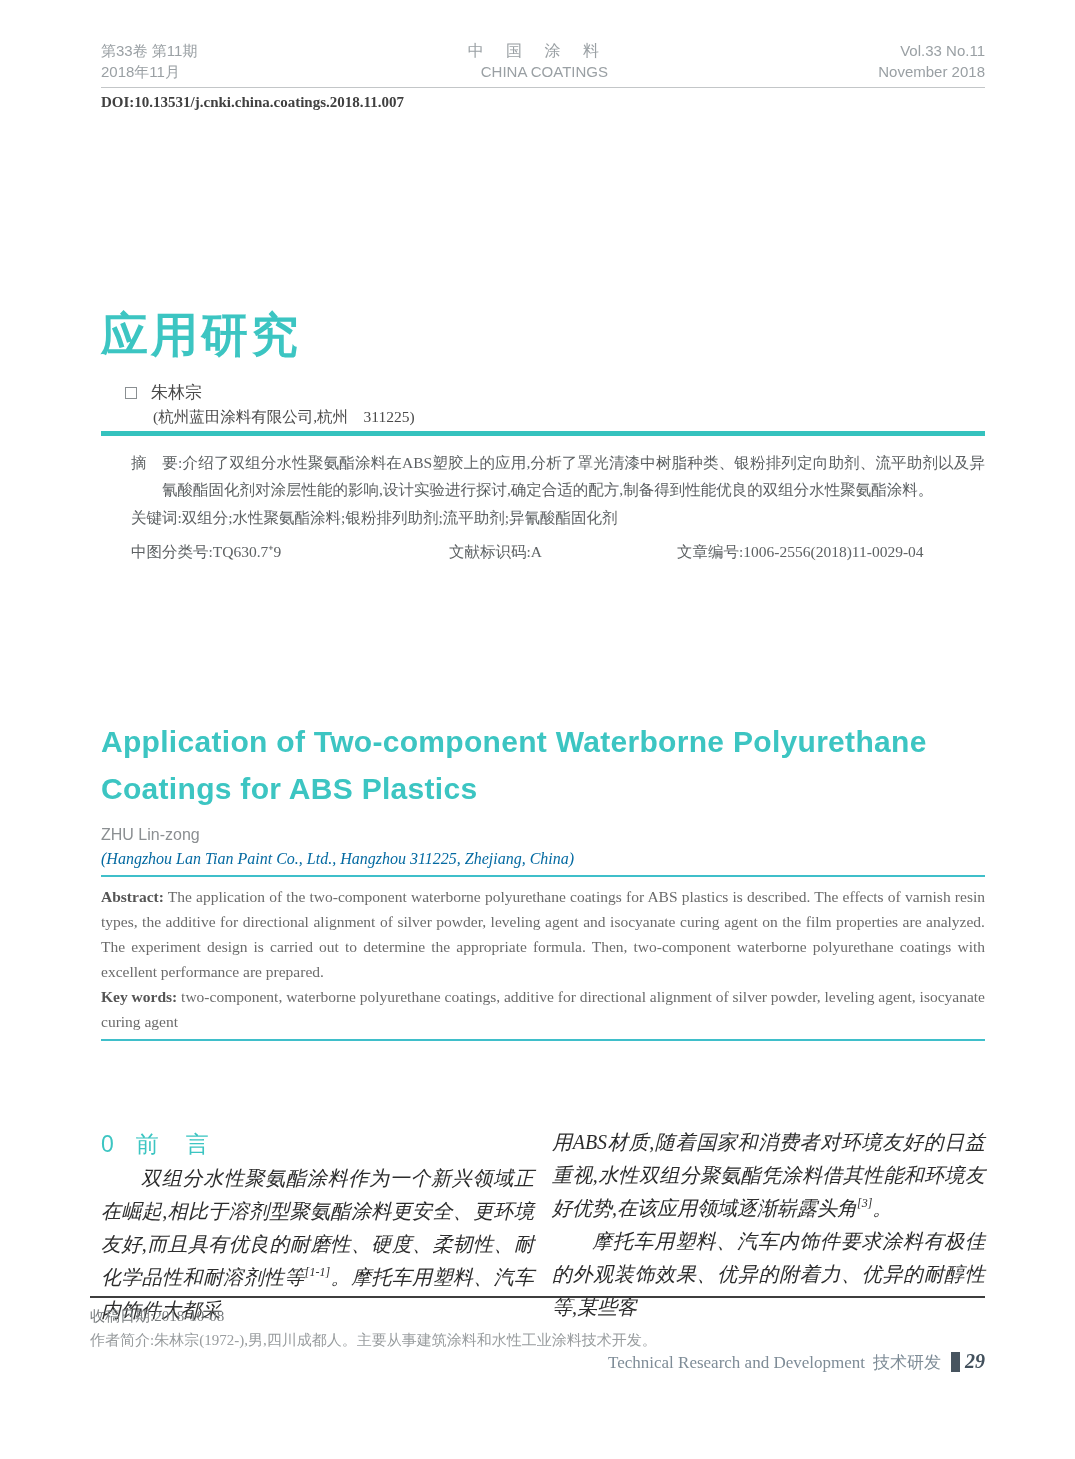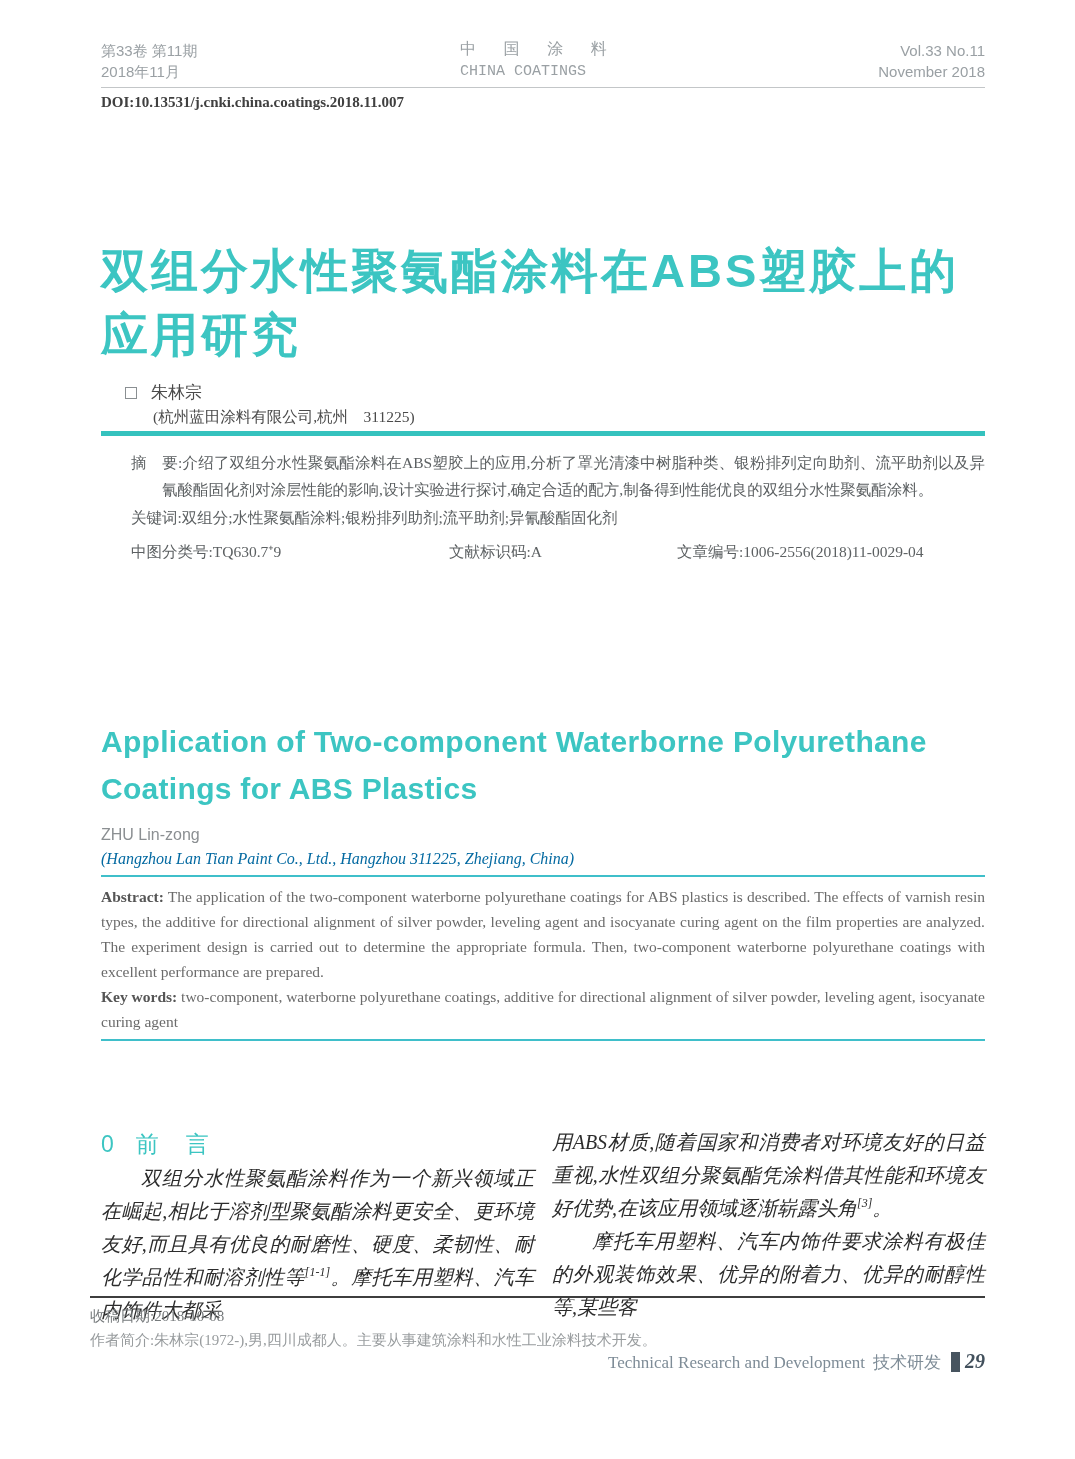--- a/index.html
+++ b/index.html
@@ -19,21 +19,21 @@
   .jheader {
     display: flex;
     justify-content: space-between;
     align-items: flex-start;
     color: #9aa0a4;
     font-family: "Liberation Sans", sans-serif;
     font-size: 15px;
     line-height: 21px;
   }
   .jh-left { text-align: left; }
-  .jh-center { text-align: left; font-family: Liberation Mono, monospace; }
+  .jh-center { text-align: right; }
   .jh-right { text-align: right; }
   .jh-cn { letter-spacing: 9px; font-size: 16px; }
   .jh-rule { border-bottom: 1.5px solid #c3c6c8; margin-top: 5px; }
   .doi {
     margin-top: 6px;
     font-size: 15px;
     font-weight: 600;
     color: #404040;
     font-family: "Liberation Serif", serif;
   }
@@ -209,21 +209,21 @@
     </div>
     <div class="jh-right">
       <div>Vol.33 No.11</div>
       <div>November 2018</div>
     </div>
   </header>
   <div class="jh-rule"></div>
   <div class="doi">DOI:10.13531/j.cnki.china.coatings.2018.11.007</div>
 
   <h1 class="title-cn">
-    <span>双组分水性聚氨酯涂料在ABS塑胶上的</span><br>
+    <br>
     <span>应用研究</span>
   </h1>
 
   <div class="author-cn">
     <span class="sq"></span>
     <span>朱林宗</span>
   </div>
   <div class="affil-cn">(杭州蓝田涂料有限公司,杭州　311225)</div>
 
   <div class="teal-bar"></div>

